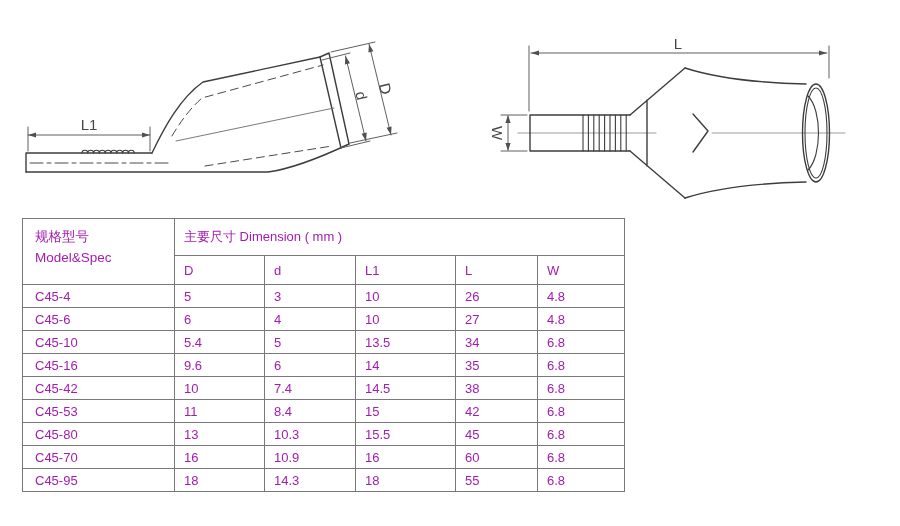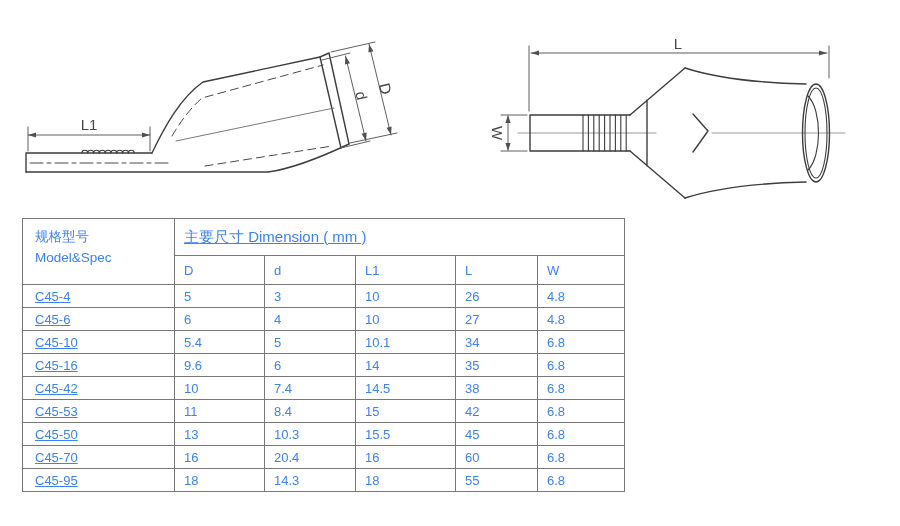--- a/index.html
+++ b/index.html
@@ -6,35 +6,35 @@
   body {
     width: 900px; height: 526px; position: relative; overflow: hidden;
     font-family: "Liberation Sans", "DejaVu Sans", sans-serif;
   }
   .drawings { position: absolute; left: 0; top: 0; width: 900px; height: 210px; }
   svg text { font-family: "Liberation Sans", "DejaVu Sans", sans-serif; }
 
   .spec-table {
     position: absolute; left: 22px; top: 218px; width: 602px;
     border-collapse: collapse; table-layout: fixed;
-    color: #3b82f6; font-size: 13px; padding-left: 12px;
+    color: #a21caf; font-size: 13px; padding-left: 12px;
   }
   .spec-table th, .spec-table td {
     border: 1px solid #787878; font-weight: normal; text-align: left;
     padding: 0 4px 0 9px; overflow: hidden; white-space: nowrap;
   }
   .spec-table thead tr.hrow1 th { height: 36px; }
   .spec-table thead tr.hrow2 th { height: 28px; }
   .spec-table td { height: 22px; }
   .spec-table th.model-header {
     vertical-align: top; padding-top: 7px; padding-left: 12px; line-height: 21px;
     font-size: 13.5px;
   }
-  .spec-table th.dim-header { vertical-align: middle; font-size: 15px; text-decoration: underline; }
-  .spec-table td.c-model { padding-left: 12px; text-decoration: underline; }
+  .spec-table th.dim-header { vertical-align: middle; font-size: 13px; }
+  .spec-table td.c-model { padding-left: 12px; }
 </style>
 </head>
 <body>
 
 <div class="drawings">
 <svg width="900" height="210" viewBox="0 0 900 210">
 
   <g fill="none" stroke="#3d3d3d" stroke-width="1.4" stroke-linecap="round" stroke-linejoin="round">
 
     <path d="M26,153 H152 M26,153 V172"></path>
@@ -172,21 +172,21 @@
         <td>6</td>
         <td>4</td>
         <td>10</td>
         <td>27</td>
         <td>4.8</td>
       </tr>
       <tr>
         <td class="c-model">C45-10</td>
         <td>5.4</td>
         <td>5</td>
-        <td>10.1</td>
+        <td>13.5</td>
         <td>34</td>
         <td>6.8</td>
       </tr>
       <tr>
         <td class="c-model">C45-16</td>
         <td>9.6</td>
         <td>6</td>
         <td>14</td>
         <td>35</td>
         <td>6.8</td>
@@ -201,31 +201,31 @@
       </tr>
       <tr>
         <td class="c-model">C45-53</td>
         <td>11</td>
         <td>8.4</td>
         <td>15</td>
         <td>42</td>
         <td>6.8</td>
       </tr>
       <tr>
-        <td class="c-model">C45-50</td>
+        <td class="c-model">C45-80</td>
         <td>13</td>
         <td>10.3</td>
         <td>15.5</td>
         <td>45</td>
         <td>6.8</td>
       </tr>
       <tr>
         <td class="c-model">C45-70</td>
         <td>16</td>
-        <td>20.4</td>
+        <td>10.9</td>
         <td>16</td>
         <td>60</td>
         <td>6.8</td>
       </tr>
       <tr>
         <td class="c-model">C45-95</td>
         <td>18</td>
         <td>14.3</td>
         <td>18</td>
         <td>55</td>

